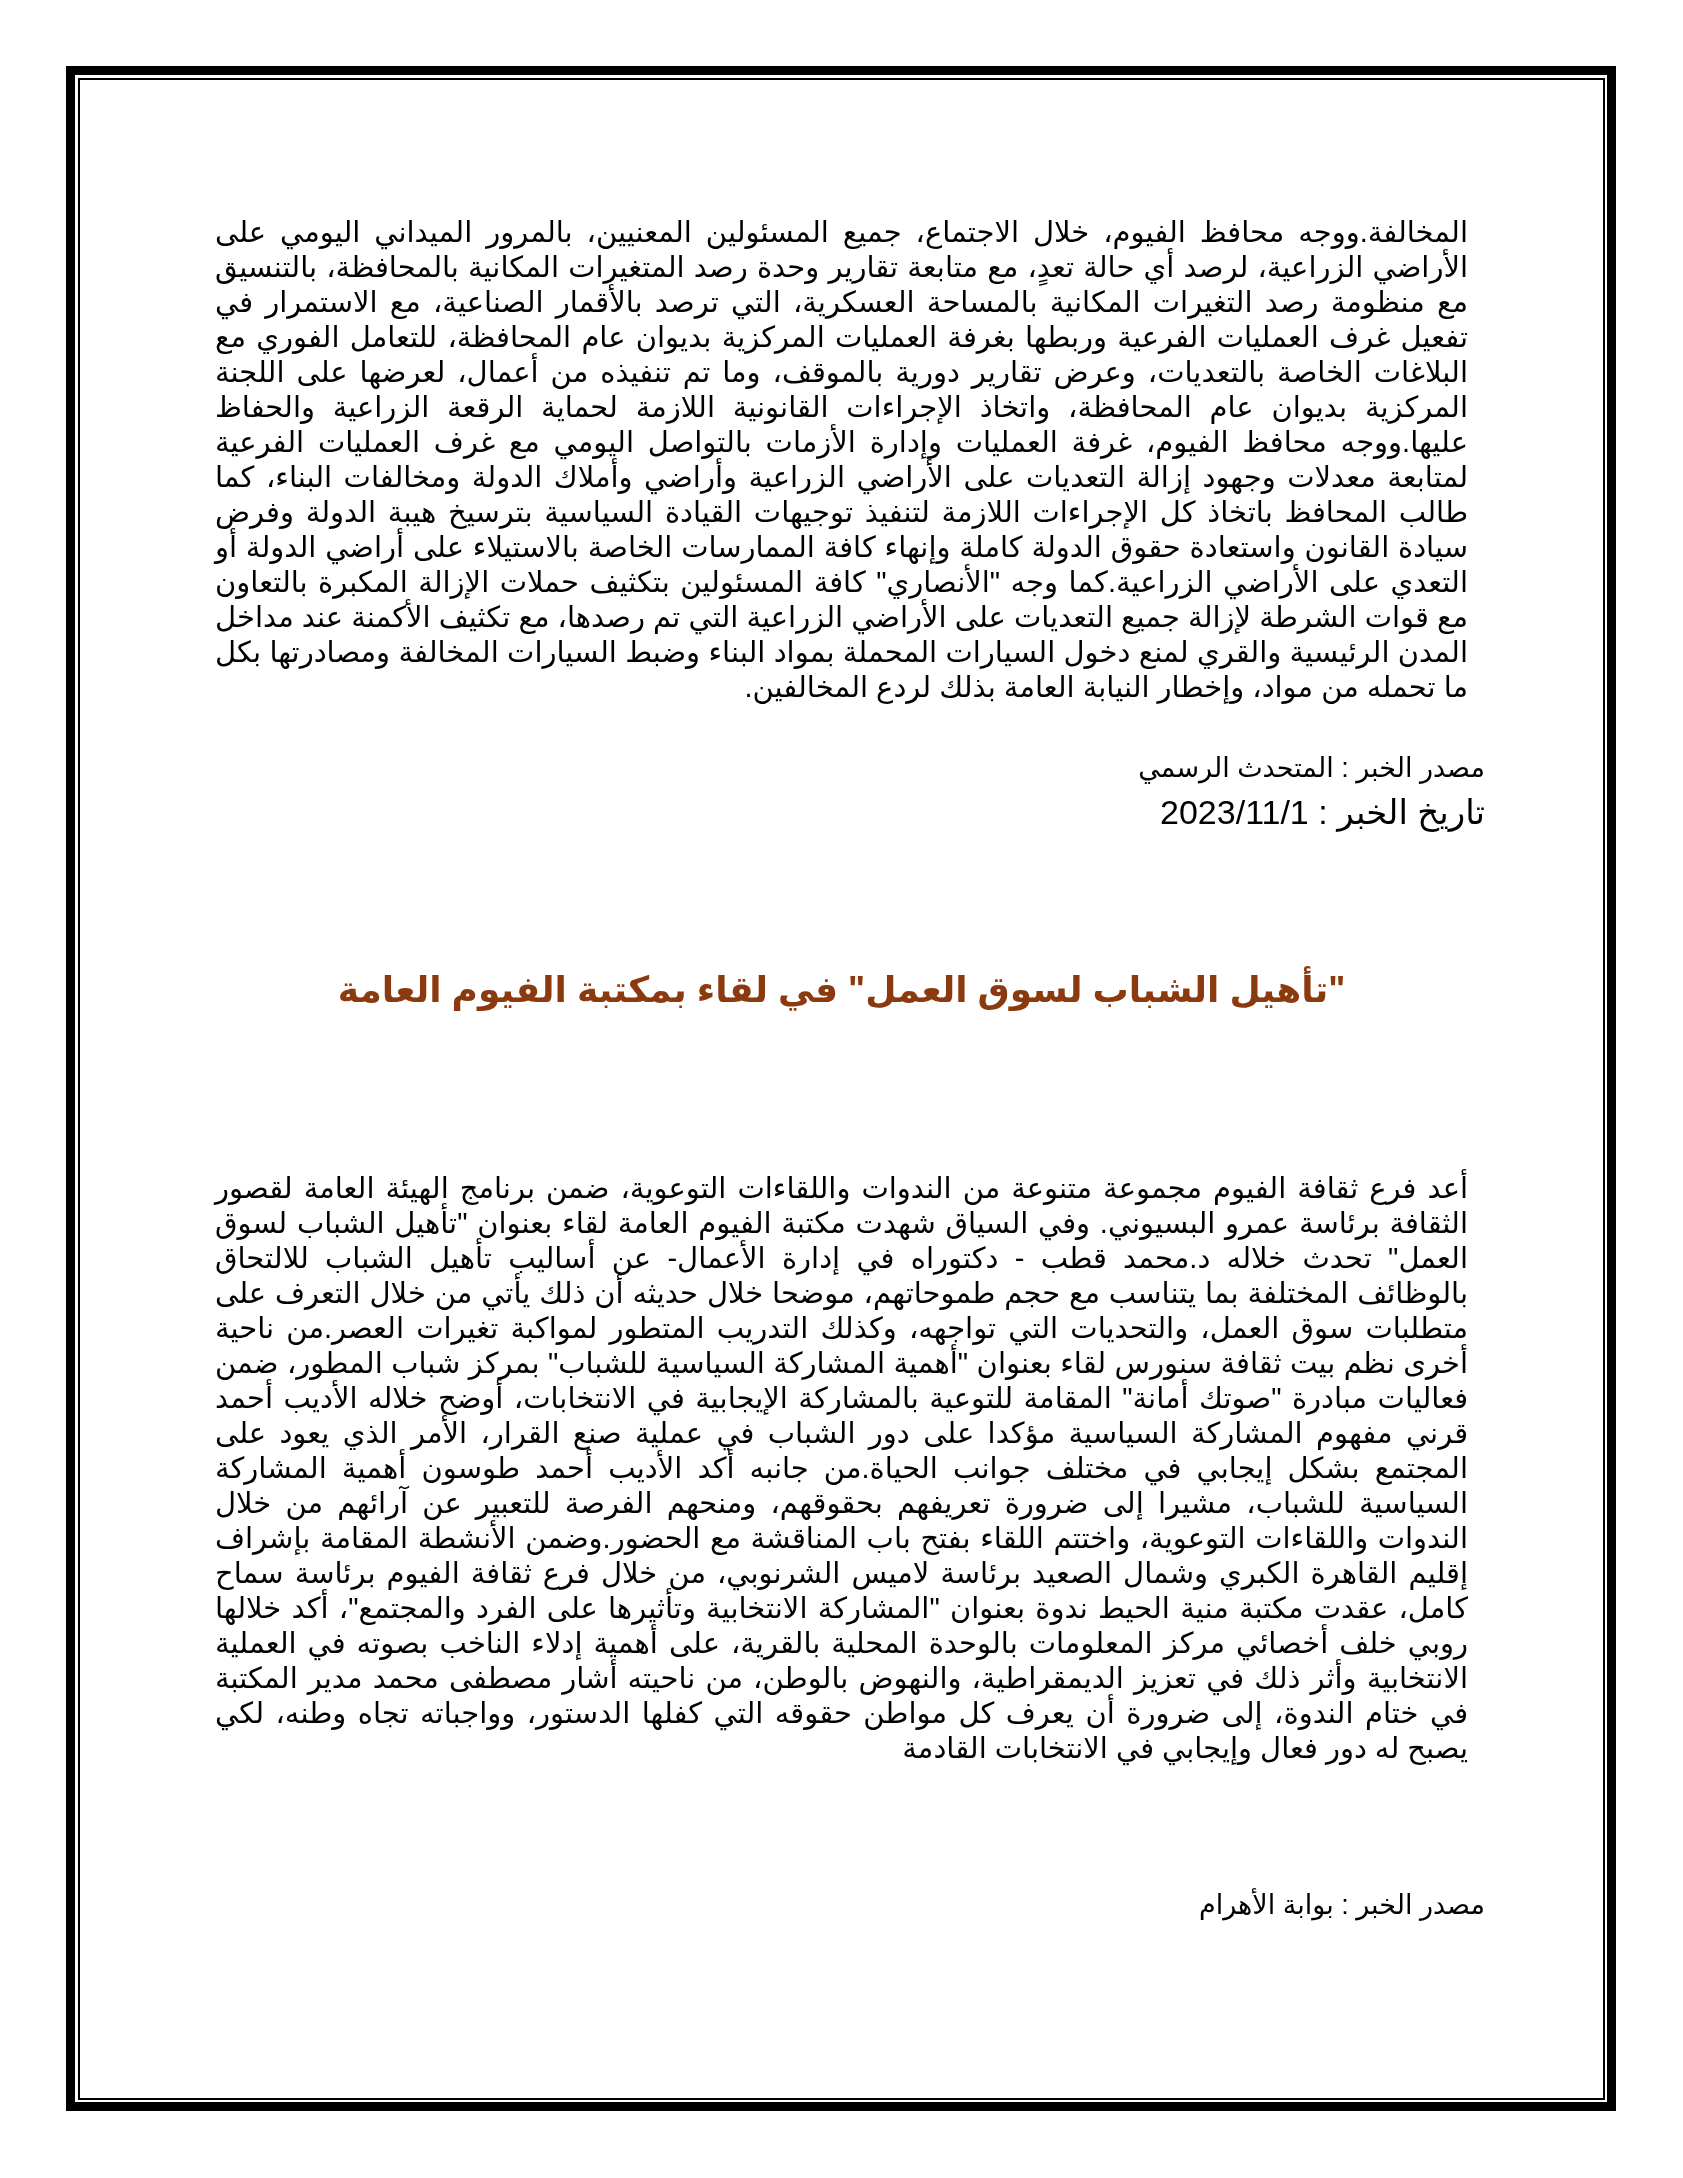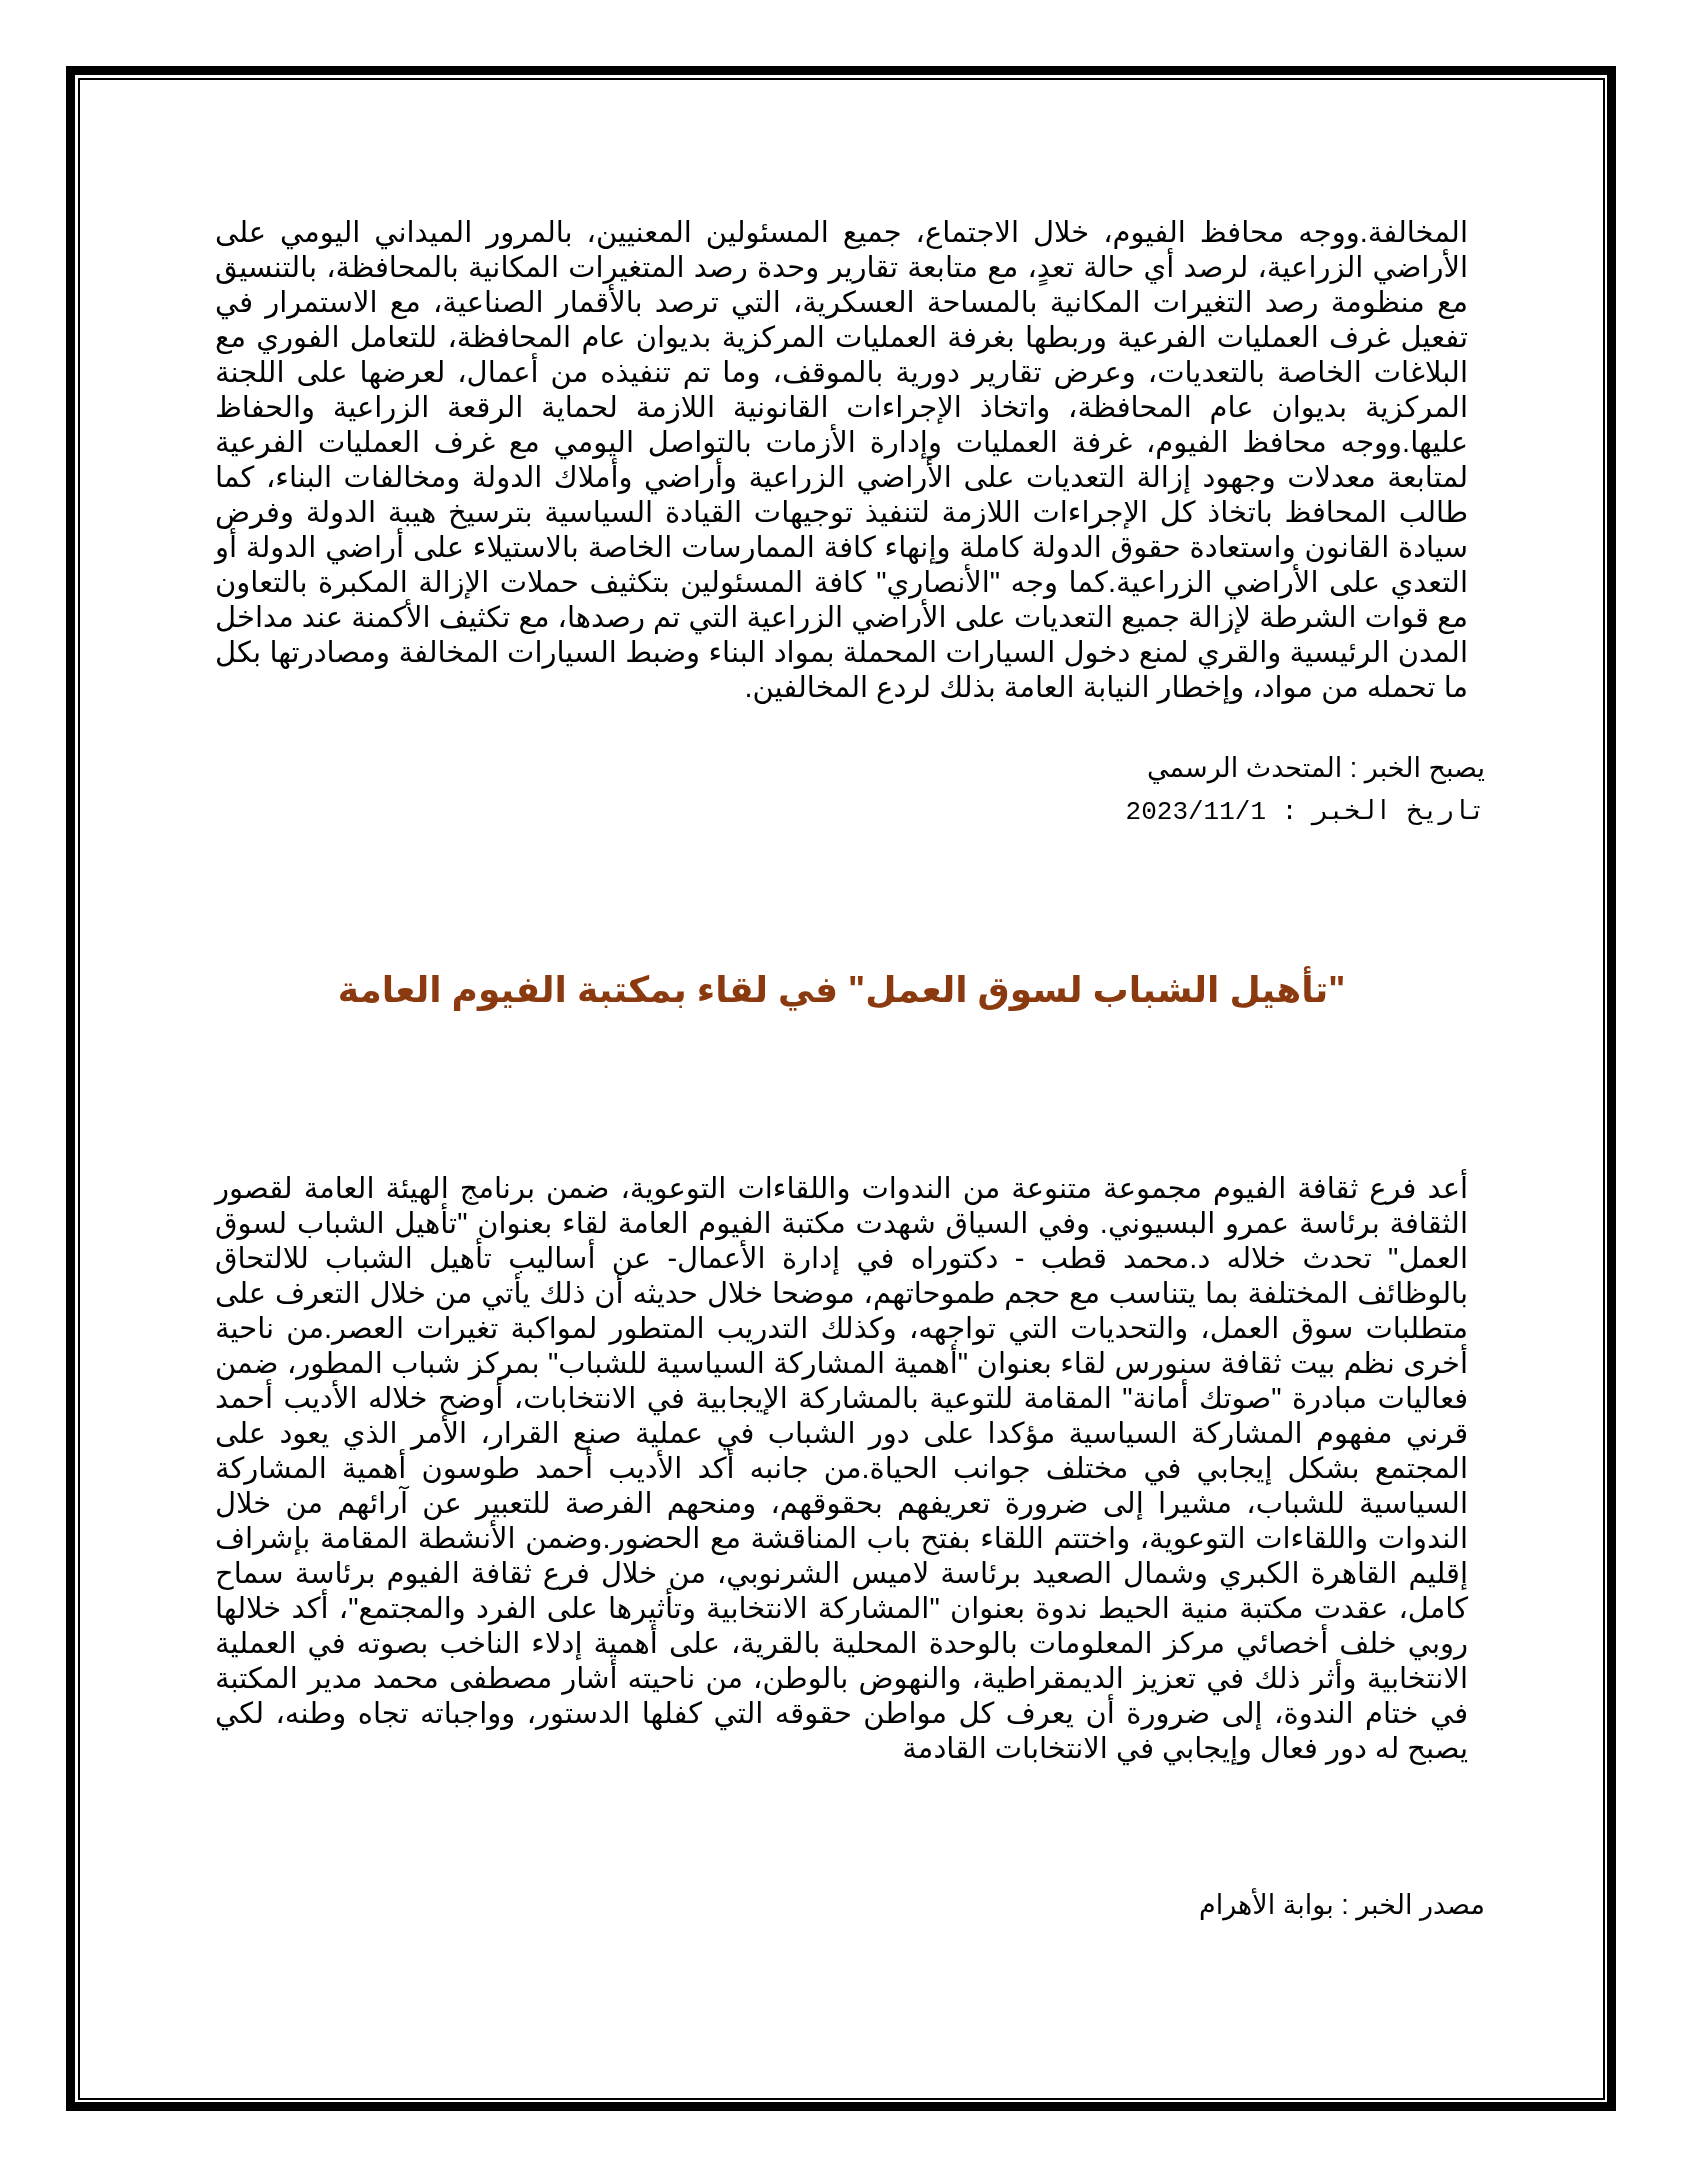--- a/index.html
+++ b/index.html
@@ -47,23 +47,22 @@
       text-align-last: right;
       margin: 17px;
     }
     .meta-line {
       font-size: 27px;
       line-height: 36px;
       text-align: right;
       margin: 0;
     }
     .meta-date {
-      font-size: 26px;
+      font-size: 34px;
       line-height: 40px;
-      font-family: Liberation Mono, monospace;
     }
     .headline {
       position: absolute;
       left: 198px;
       width: 1287px;
       direction: rtl;
       text-align: center;
       font-weight: bold;
       font-size: 36px;
       line-height: 44px;
@@ -78,21 +77,21 @@
 <body>
 
 <div class="frame-outer"></div>
 <div class="frame-inner"></div>
 
 <div class="content" style="top:198px;">
   <p class="para">المخالفة.ووجه محافظ الفيوم، خلال الاجتماع، جميع المسئولين المعنيين، بالمرور الميداني اليومي على الأراضي الزراعية، لرصد أي حالة تعدٍ، مع متابعة تقارير وحدة رصد المتغيرات المكانية بالمحافظة، بالتنسيق مع منظومة رصد التغيرات المكانية بالمساحة العسكرية، التي ترصد بالأقمار الصناعية، مع الاستمرار في تفعيل غرف العمليات الفرعية وربطها بغرفة العمليات المركزية بديوان عام المحافظة، للتعامل الفوري مع البلاغات الخاصة بالتعديات، وعرض تقارير دورية بالموقف، وما تم تنفيذه من أعمال، لعرضها على اللجنة المركزية بديوان عام المحافظة، واتخاذ الإجراءات القانونية اللازمة لحماية الرقعة الزراعية والحفاظ عليها.ووجه محافظ الفيوم، غرفة العمليات وإدارة الأزمات بالتواصل اليومي مع غرف العمليات الفرعية لمتابعة معدلات وجهود إزالة التعديات على الأراضي الزراعية وأراضي وأملاك الدولة ومخالفات البناء، كما طالب المحافظ باتخاذ كل الإجراءات اللازمة لتنفيذ توجيهات القيادة السياسية بترسيخ هيبة الدولة وفرض سيادة القانون واستعادة حقوق الدولة كاملة وإنهاء كافة الممارسات الخاصة بالاستيلاء على أراضي الدولة أو التعدي على الأراضي الزراعية.كما وجه "الأنصاري" كافة المسئولين بتكثيف حملات الإزالة المكبرة بالتعاون مع قوات الشرطة لإزالة جميع التعديات على الأراضي الزراعية التي تم رصدها، مع تكثيف الأكمنة عند مداخل المدن الرئيسية والقري لمنع دخول السيارات المحملة بمواد البناء وضبط السيارات المخالفة ومصادرتها بكل ما تحمله من مواد، وإخطار النيابة العامة بذلك لردع المخالفين.</p>
 </div>
 
 <div class="content" style="top:750px;">
-  <p class="meta-line">يصبح الخبر : المتحدث الرسمي</p>
+  <p class="meta-line">مصدر الخبر : المتحدث الرسمي</p>
 </div>
 
 <div class="content" style="top:792px;">
   <p class="meta-line meta-date">
     <span>تاريخ الخبر :</span>
     <span class="ltr-num">2023/11/1</span>
   </p>
 </div>
 
 <h2 class="headline" style="top:968px; color:#8B3A0F;">"تأهيل الشباب لسوق العمل" في لقاء بمكتبة الفيوم العامة</h2>

